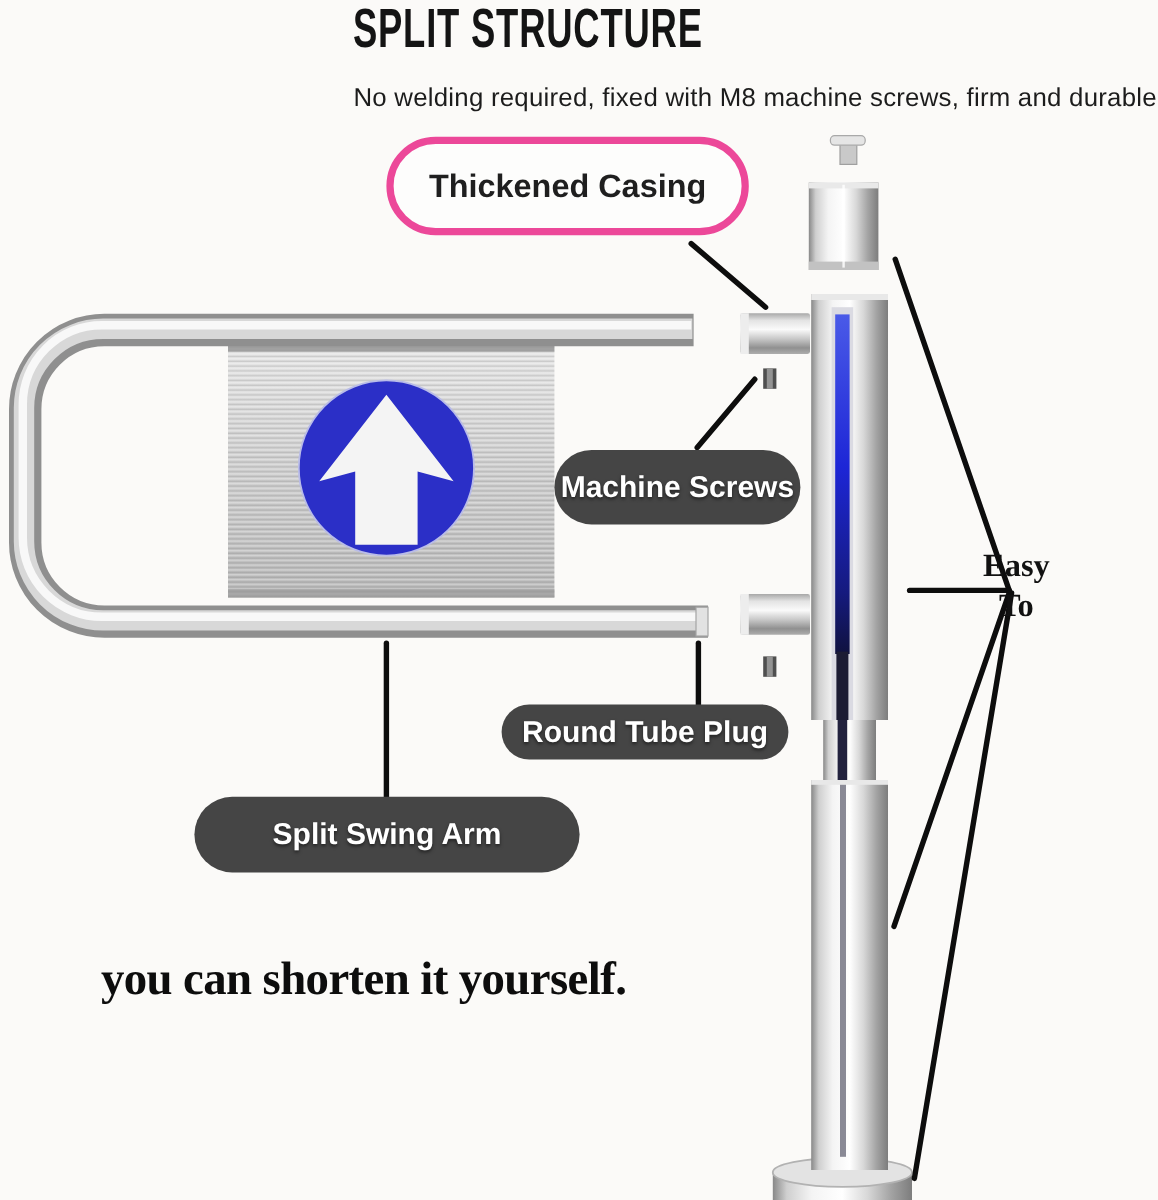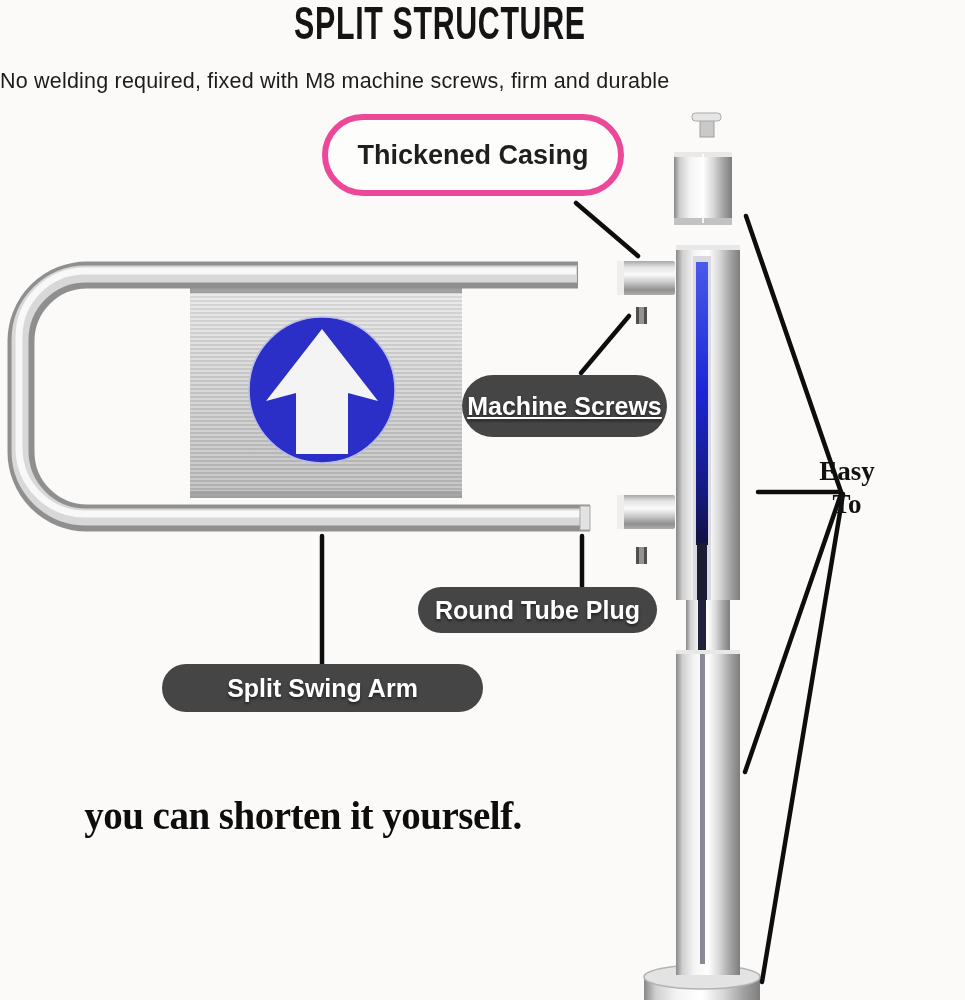--- a/index.html
+++ b/index.html
@@ -22,21 +22,21 @@
     font-weight:800;
     font-size:46px;
     letter-spacing:1px;
     color:#141414;
     transform:scaleX(0.66);
     transform-origin:center;
     white-space:nowrap;
   }
   .subtitle-wrap{
     position:absolute;left:0;top:69px;width:935px;
-    text-align:left;z-index:3;
+    text-align:right;z-index:3;padding-left:29px;
   }
   .subtitle{
     font-size:21.5px;color:#1c1c1c;letter-spacing:0.2px;white-space:nowrap;
   }
 
   
   .figure-svg{position:absolute;left:0;top:0;z-index:1;}
 
   
   .pill{
@@ -52,23 +52,23 @@
     color:#1f1f1f;
     font-size:27px;
   }
   .pill.dark{
     background:#454545;
     color:#ffffff;
     font-size:25px;
     text-shadow:0 2px 3px rgba(0,0,0,0.55);
   }
   #pill-thickened{left:322px;top:114px;width:290px;height:70px;}
-  #pill-screws{left:462px;top:375px;width:205px;height:62px;text-decoration:underline;}
+  #pill-screws{left:462px;top:375px;width:205px;height:62px;}
   #pill-plug{left:418px;top:587px;width:239px;height:46px;}
-  #pill-arm{left:162px;top:664px;width:321px;height:48px;}
+  #pill-arm{left:162px;top:664px;width:321px;height:63px;}
 
   
   .side-note{
     position:absolute;left:764px;top:455px;width:166px;z-index:3;
     text-align:center;
     font-family:"Liberation Serif", serif;
     font-weight:bold;
     font-size:27px;
     line-height:33px;
     color:#111111;

